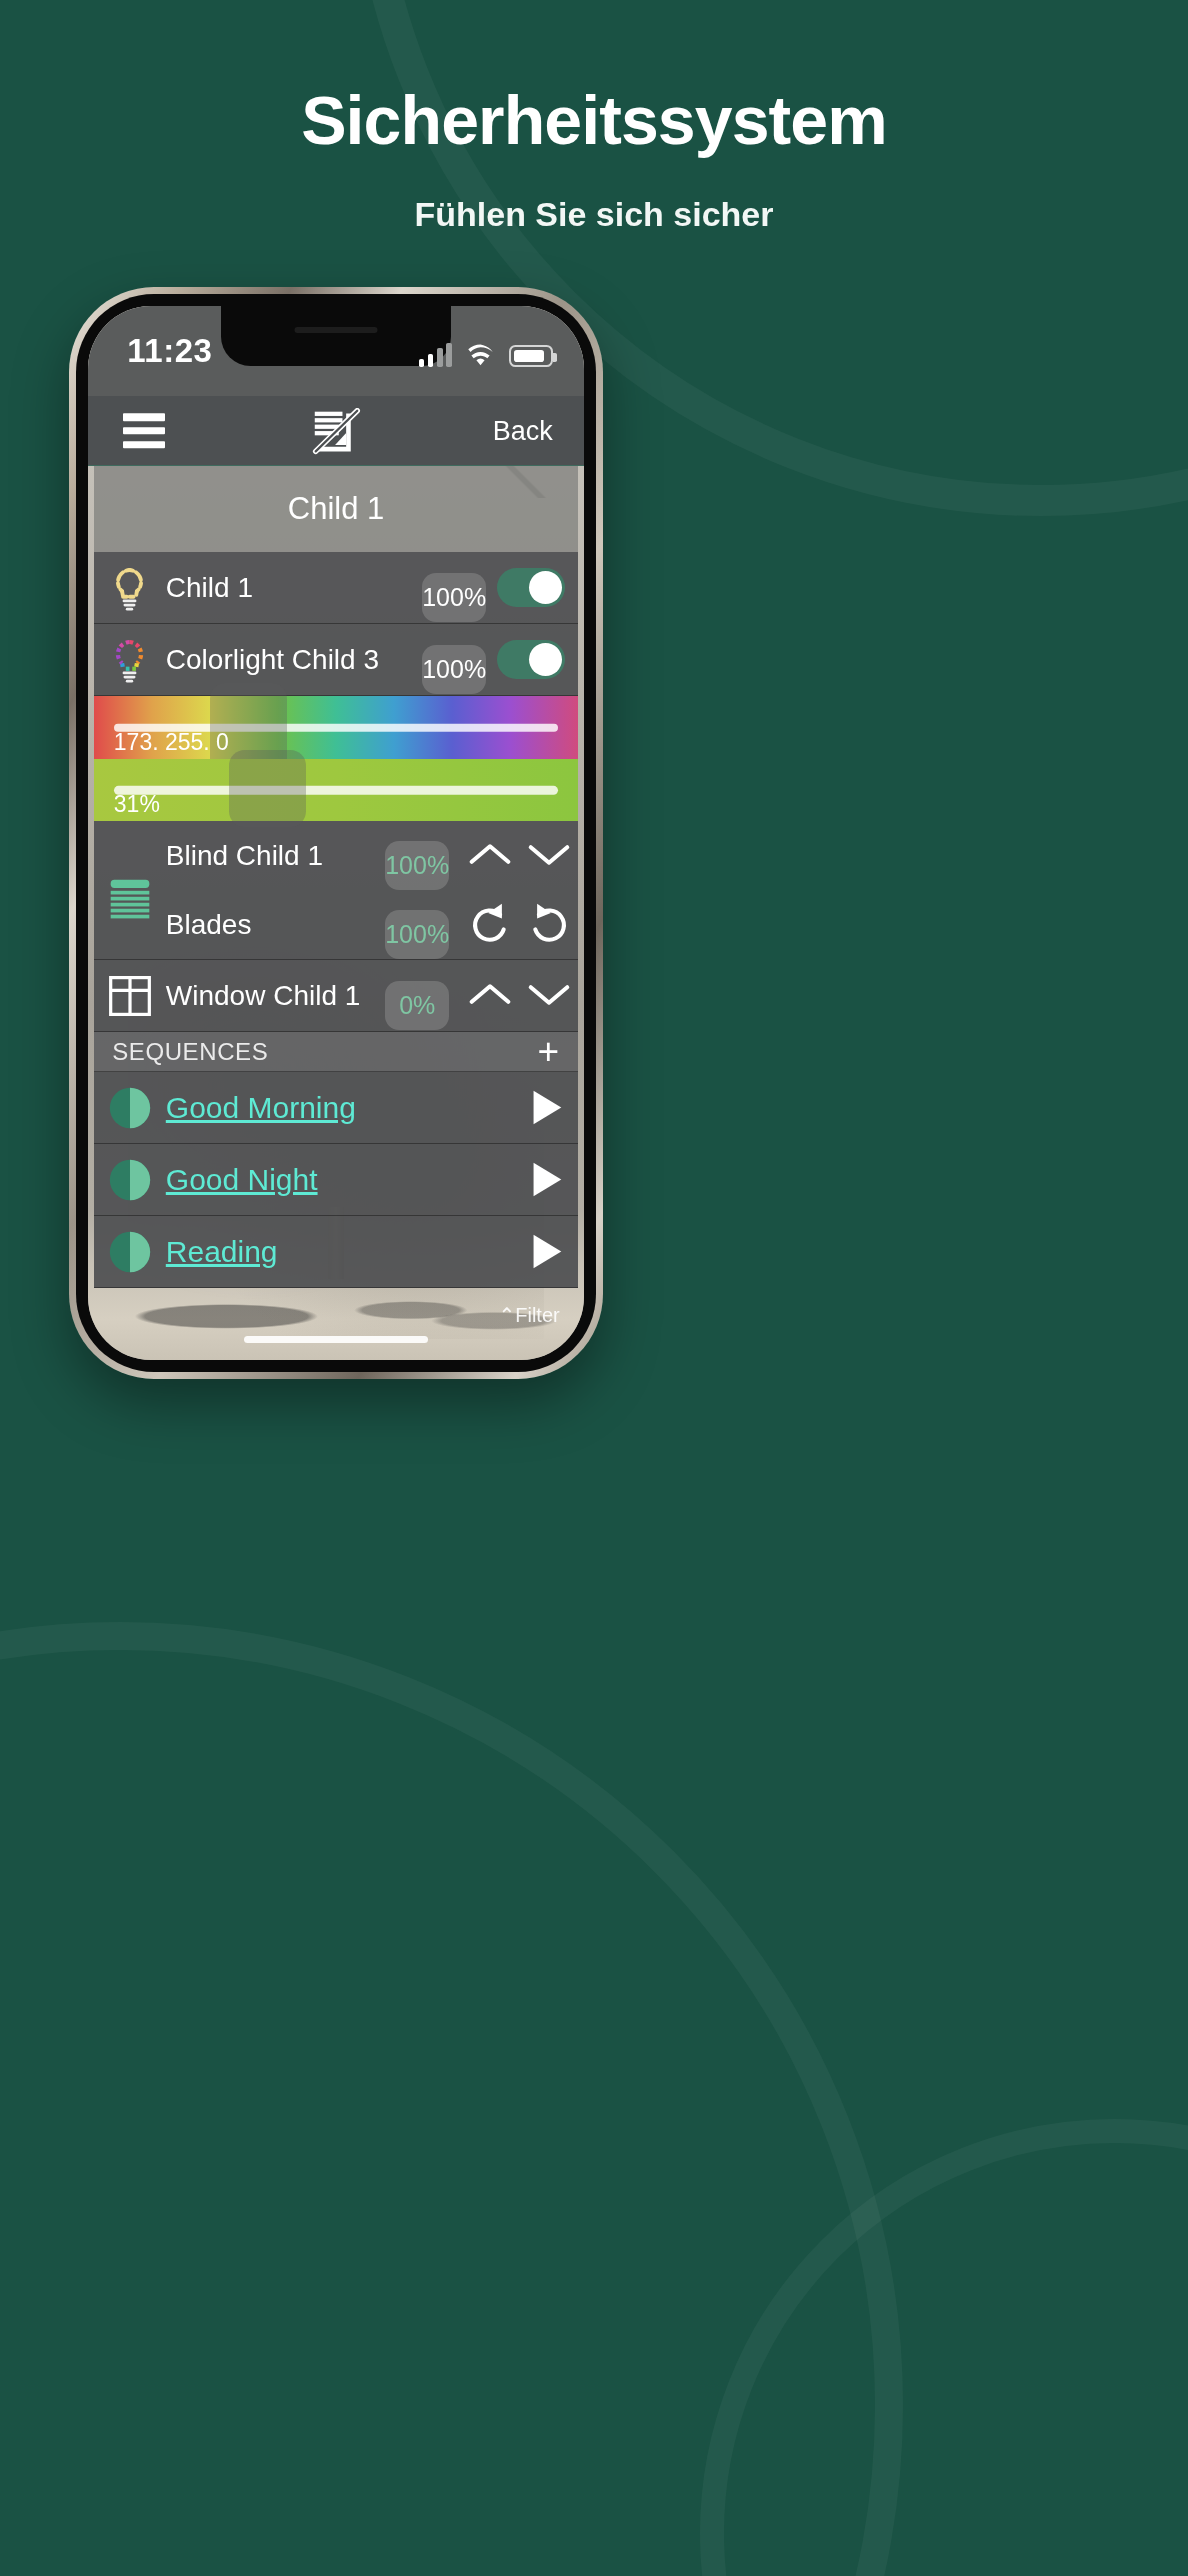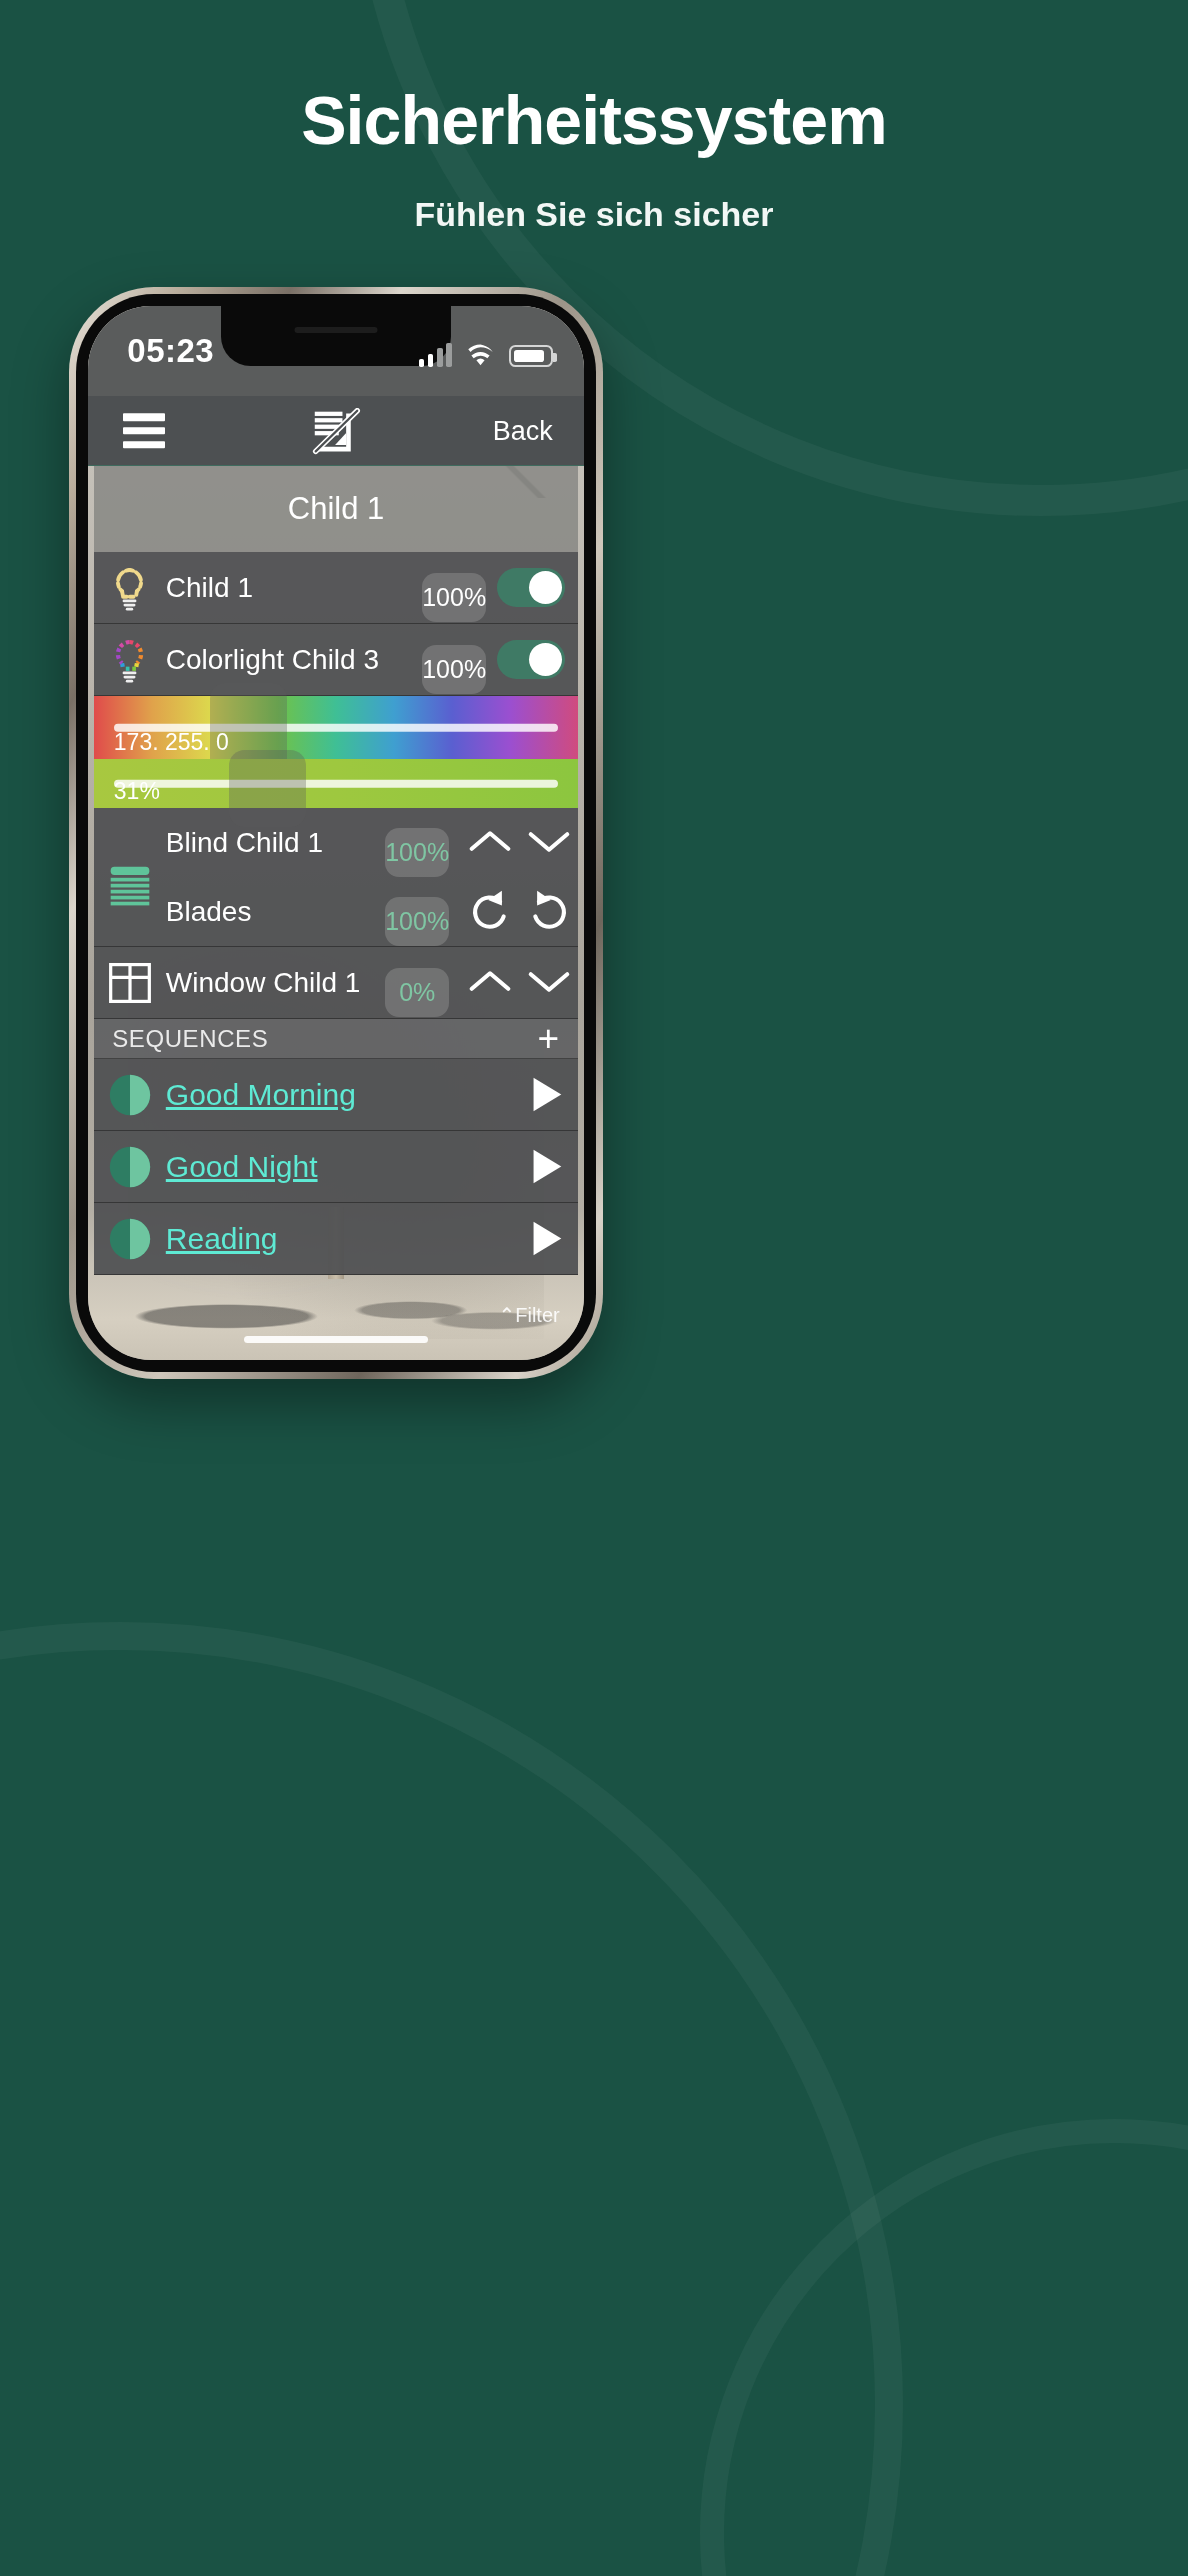--- a/index.html
+++ b/index.html
@@ -170,21 +170,21 @@
 
   
   .bulb { width:41px; height:48px; }
 
   
   .slider-hue {
     height:63px; position:relative;
     background:linear-gradient(90deg,#e04b4b 0%,#e0a24b 12%,#dcd84d 24%,#6fc24a 38%,#3fbf95 50%,#3f9fd0 62%,#5a5fd0 74%,#9b4fd0 86%,#d04b7e 100%);
   }
   .slider-bright {
-    height:49px; position:relative;
+    height:62px; position:relative;
     background:linear-gradient(90deg,#a8c840 0%,#9ec83f 50%,#8cc63f 100%);
   }
   .slider-track {
     position:absolute; left:20px; right:20px; top:50%; transform:translateY(-50%);
     height:8.3px; border-radius:4.6px; background:rgba(255,255,255,0.82);
   }
   .slider-knob {
     position:absolute; top:-13px; width:77px; height:92px;
     background:rgba(90,90,90,0.33); border-radius:15.7px;
   }
@@ -253,21 +253,21 @@
     <div class="room-bg">
       <div class="bunting"></div>
       <div class="table-leg"></div>
       <div class="rug"></div>
     </div>
 
     <div class="statusbar">
       <div class="notch">
           <div class="speaker"></div>
         </div>
-      <div class="clock">05:23</div>
+      <div class="clock">11:23</div>
       <div class="status-icons">
         <div class="bars">
             <i></i>
             <i></i>
             <i></i>
             <i></i>
           </div>
         <div class="wifi">
           <svg viewBox="0 0 24 20" width="31" height="24">
               <path d="M12 18.5 8.6 14.3a5.2 5.2 0 0 1 6.8 0z" fill="#fff"></path>

